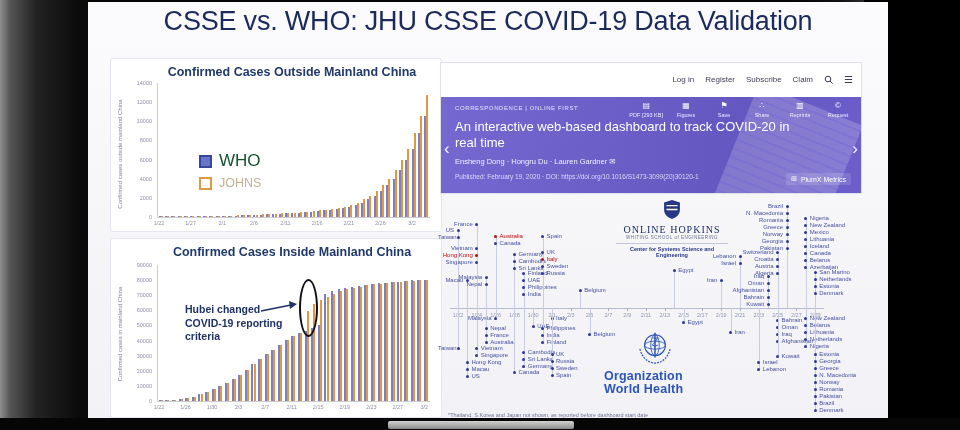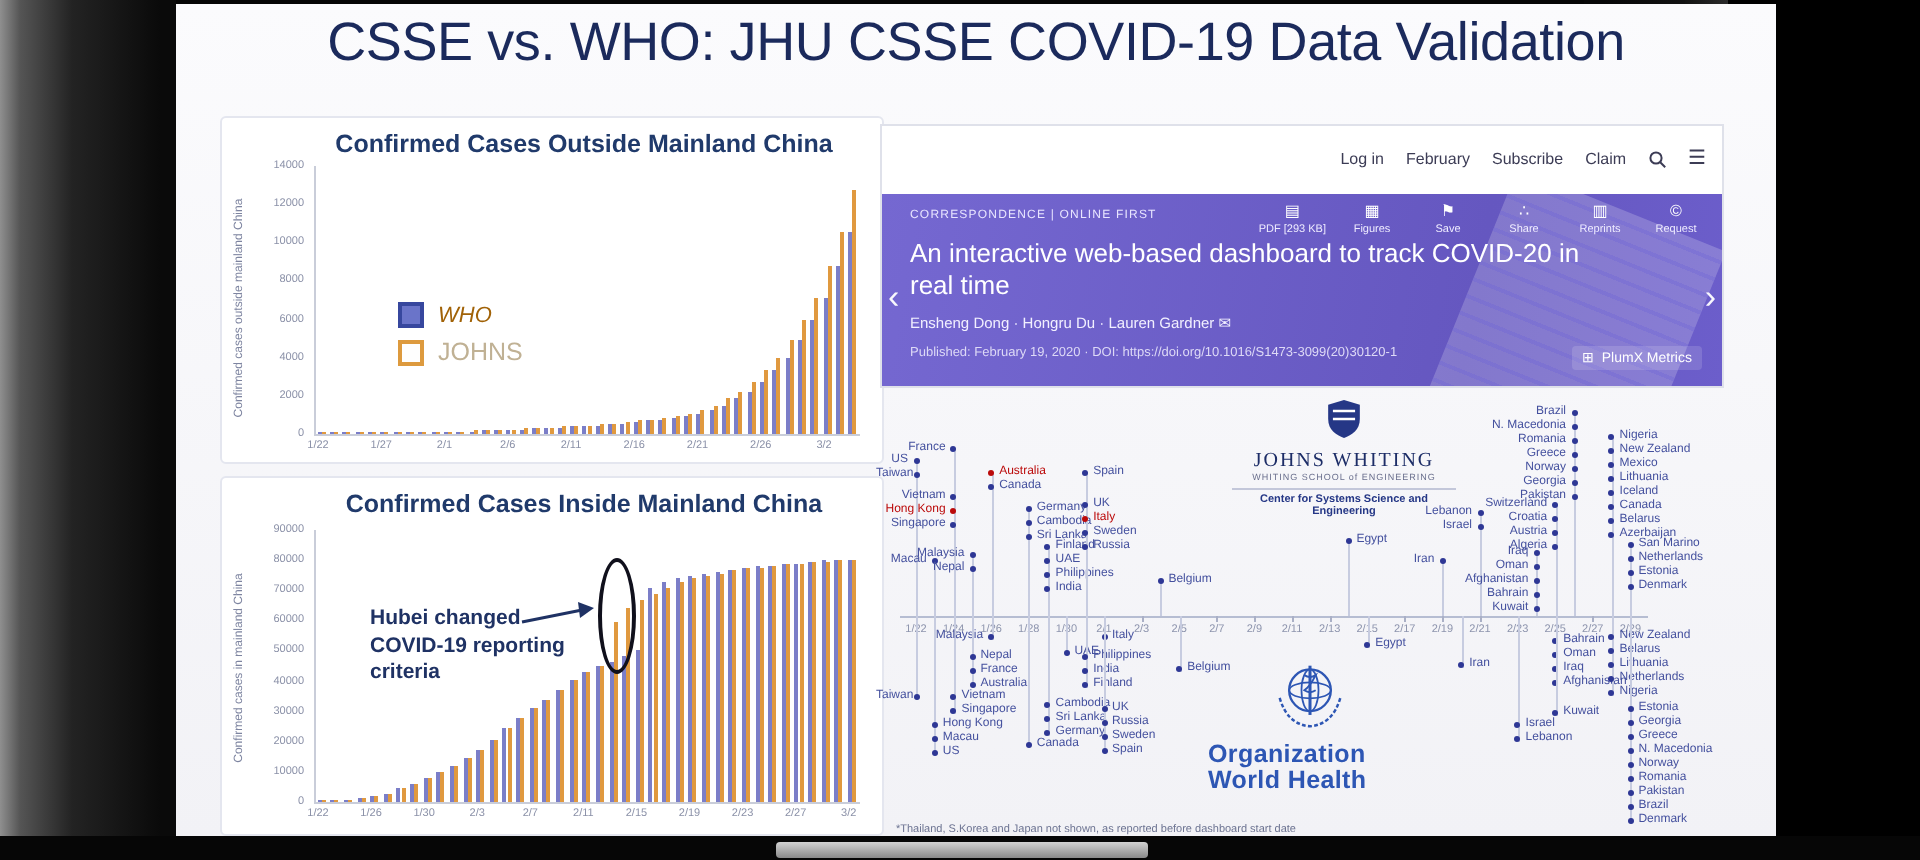--- a/index.html
+++ b/index.html
@@ -30,21 +30,21 @@
     border-left:1px solid #c9cdd9;border-bottom:1px solid #c9cdd9;}
   #chart1 .plot{top:26px;height:136px;}
   .bar{position:absolute;bottom:0;width:2px;}
   .ytick{position:absolute;left:0;text-align:right;font-size:5.5px;color:#8b91a8;}
   .xtick{position:absolute;width:18px;text-align:center;font-size:5.5px;color:#8b91a8;}
   .legend{position:absolute;left:88px;top:92px;}
   .lg-row{display:flex;align-items:center;margin-bottom:5px;}
   .sw{width:9px;height:9px;display:inline-block;margin-right:7px;}
   .sw-who{background:#6a74c9;border:2px solid #37479e;}
   .sw-csse{background:#fefefe;border:2px solid #dd9a3e;}
-  .lg-who{font-size:11px;color:#a16207;font-style:italic;}
+  .lg-who{font-size:17px;color:#14532d;}
   .lg-csse{font-size:12.5px;color:#c0b194;}
   .anno{position:absolute;left:74px;top:64px;width:110px;font-size:10.5px;font-weight:bold;
     color:#1f3264;line-height:1.3;}
   .ellipse{position:absolute;left:188px;top:40px;width:15px;height:54px;
     border:2px solid #10101c;border-radius:50%;}
   .arrow-svg{position:absolute;left:148px;top:60px;}
 
   
   .lancet{position:absolute;left:352px;top:60px;width:420px;height:130px;background:#fff;
     border:1px solid #dfe1ea;}
@@ -336,21 +336,21 @@
         <div class="xtick" style="left: 198.22px; top: 165px;">2/15</div>
         <div class="xtick" style="left: 224.756px; top: 165px;">2/19</div>
         <div class="xtick" style="left: 251.293px; top: 165px;">2/23</div>
         <div class="xtick" style="left: 277.829px; top: 165px;">2/27</div>
         <div class="xtick" style="left: 304.366px; top: 165px;">3/2</div>
       </section>
 
     <section class="lancet">
       <div class="l-nav">
         <span>Log in</span>
-        <span>February</span>
+        <span>Register</span>
         <span>Subscribe</span>
         <span>Claim</span>
         <svg width="9" height="9">
           <circle cx="4" cy="4" r="2.8" fill="none" stroke="#3c3c55" stroke-width="1"></circle>
           <line x1="6" y1="6" x2="8.6" y2="8.6" stroke="#3c3c55" stroke-width="1"></line>
         </svg>
         <span style="font-size:10px;">☰</span>
       </div>
       <div class="banner">
         <div class="deco"></div>
@@ -683,21 +683,21 @@
           <div class="dot" style="left: 375.7px; top: 205.5px;"></div>
           <div class="clab" style="top: 203.5px; left: 381.2px;">Brazil</div>
           <div class="dot" style="left: 375.7px; top: 212.5px;"></div>
           <div class="clab" style="top: 210.5px; left: 381.2px;">Denmark</div>
         </div>
       <div class="jhu">
         <svg width="16" height="19" viewBox="0 0 20 24">
           <path d="M10 0 L20 3 V12 C20 19 15 22 10 24 C5 22 0 19 0 12 V3 Z" fill="#253786"></path>
           <path d="M3 7 h14 M3 12 h14" stroke="#ffffff" stroke-width="1.6"></path>
         </svg>
-        <div class="jhu-name">JOHNS WHITING</div>
+        <div class="jhu-name">ONLINE HOPKINS</div>
         <div class="jhu-school">WHITING SCHOOL of ENGINEERING</div>
         <div class="jhu-center">Center for Systems Science and Engineering</div>
       </div>
       <div class="wholgo">
         <svg class="who-emblem" width="38" height="36" viewBox="0 0 40 38">
           <circle cx="20" cy="16" r="11" fill="none" stroke="#2d56b4" stroke-width="1.2"></circle>
           <ellipse cx="20" cy="16" rx="11" ry="4.2" fill="none" stroke="#2d56b4" stroke-width="0.9"></ellipse>
           <ellipse cx="20" cy="16" rx="4.5" ry="11" fill="none" stroke="#2d56b4" stroke-width="0.9"></ellipse>
           <line x1="20" y1="3" x2="20" y2="29" stroke="#2d56b4" stroke-width="1.6"></line>
           <path d="M17 8 q3 2 6 0 q-3 6 -6 8 q3 2 6 0" fill="none" stroke="#2d56b4" stroke-width="1"></path>

